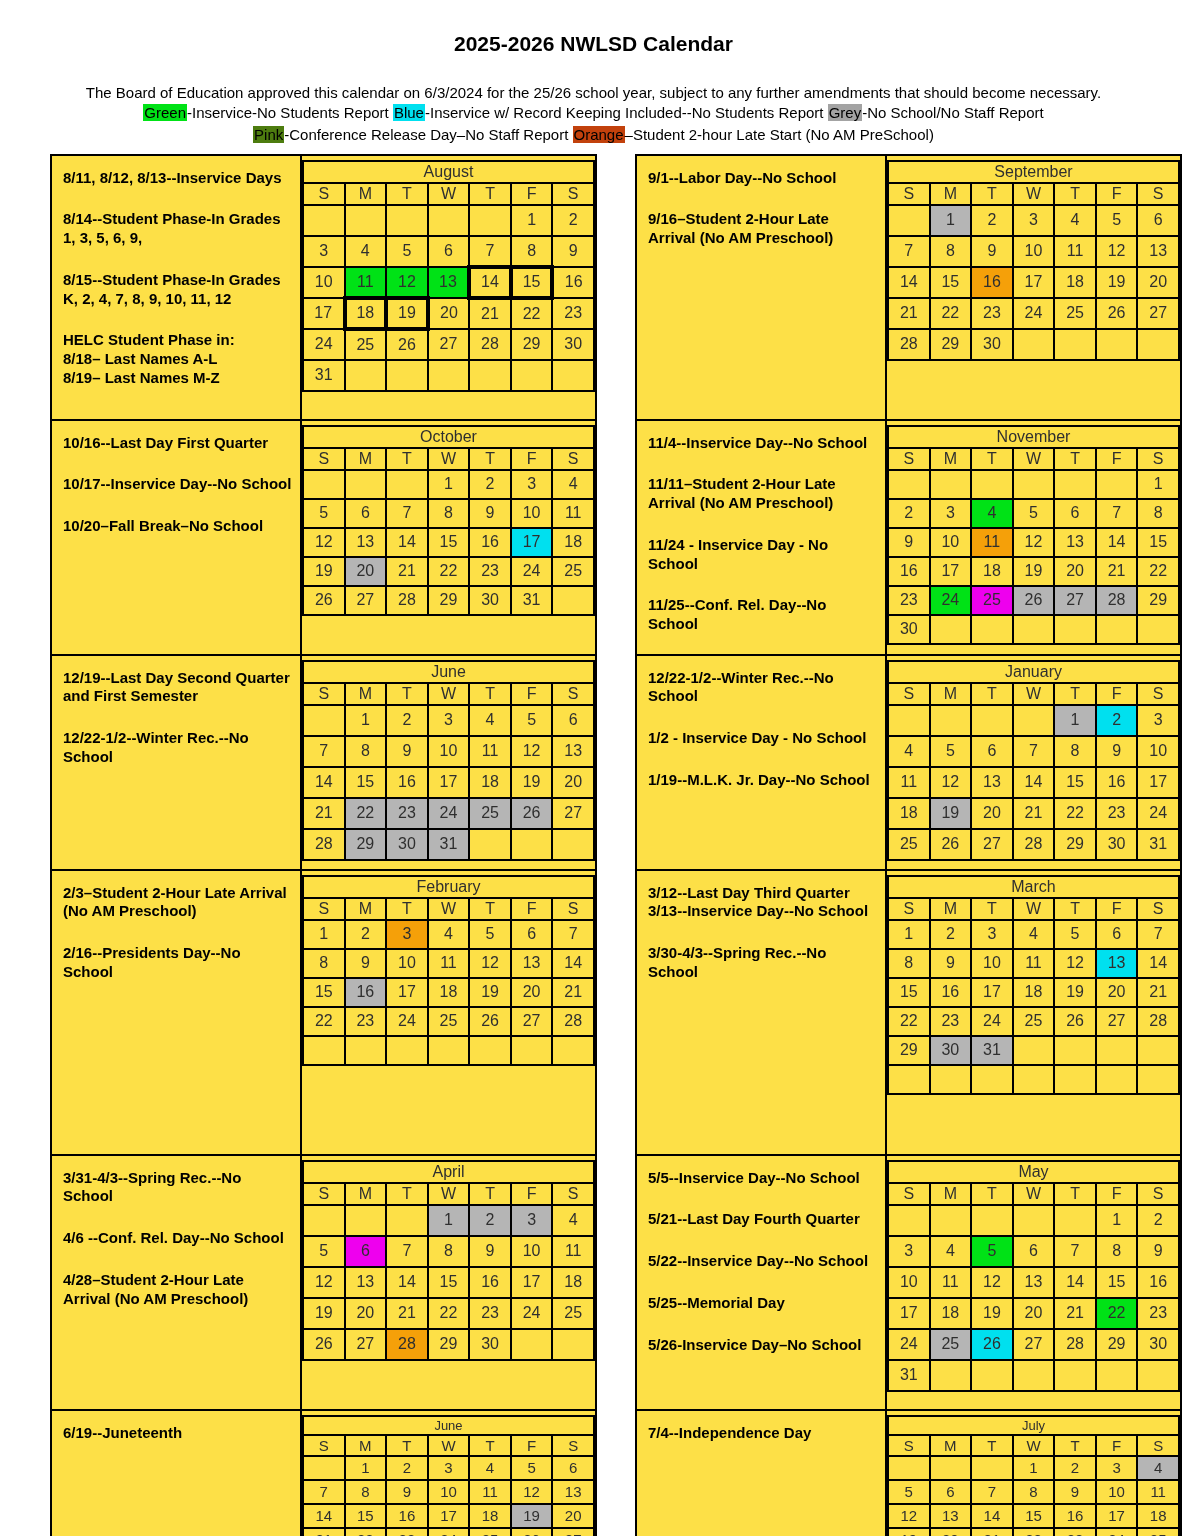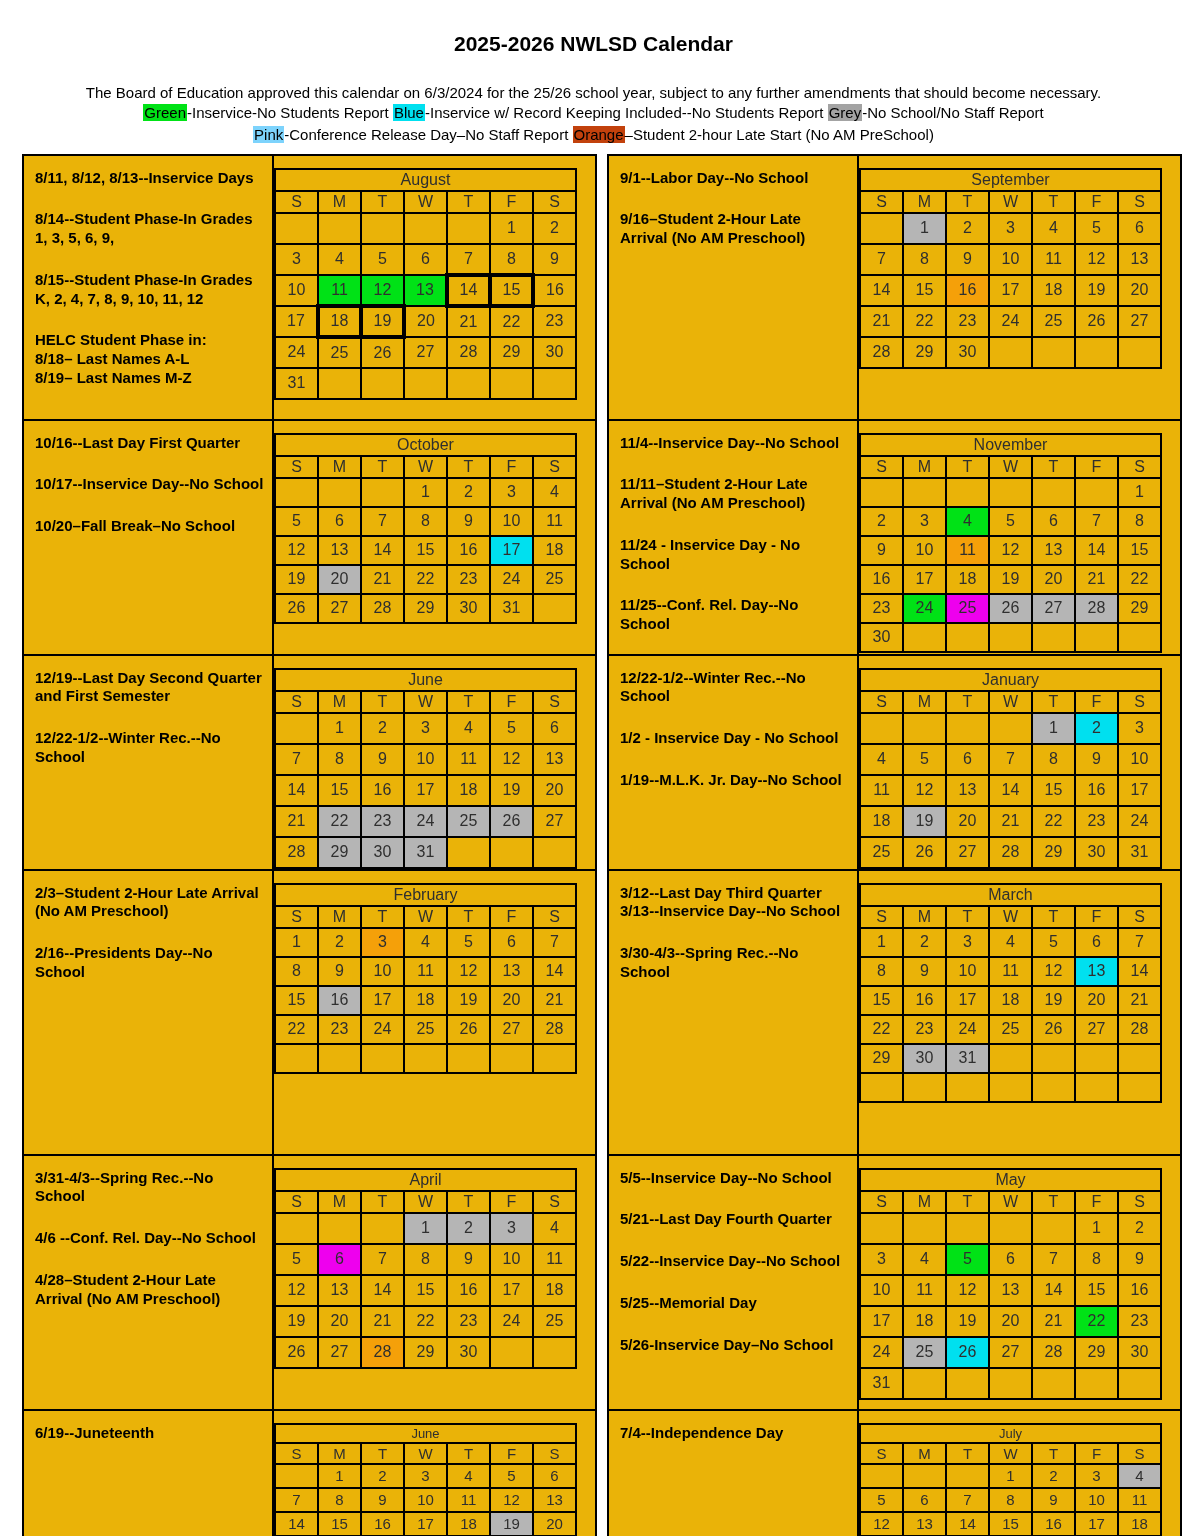--- a/index.html
+++ b/index.html
@@ -17,40 +17,40 @@
   }
   .legend{
     font-size:15px;text-align:center;margin:1px 0 4px 0;line-height:1.45;
   }
   .legend .hl{padding:0 1px;}
   .grid{margin:8px 0 0 22px;width:1160px;}
   .cal-row{display:flex;gap:10px;}
   .half{
     width:575px;box-sizing:border-box;
     border:2px solid #000;border-bottom:none;
-    display:flex;background:#eab308;
+    display:flex;background:#fde047;margin-left:28px;
   }
   .cal-row:nth-child(1) .half{height:265px;}
   .cal-row:nth-child(2) .half{height:235px;}
   .cal-row:nth-child(3) .half{height:215px;}
   .cal-row:nth-child(4) .half{height:285px;}
   .cal-row:nth-child(5) .half{height:255px;}
   .cal-row:nth-child(6) .half{height:187px;border-bottom:2px solid #000;}
   .notes{
     width:250px;box-sizing:border-box;flex:none;
     border-right:2px solid #000;
     padding:13px 6px 0 11px;
   }
   .notes p{
     margin:0 0 23px 0;font-weight:bold;font-size:15px;line-height:1.25;
     white-space:pre-line;
   }
   .calarea{
     flex:1;display:flex;align-items:flex-start;
-    padding-top:12px;
+    padding-top:4px;
   }
   table.cal{border-collapse:collapse;table-layout:fixed;}
   table.cal td{
     border:2px solid #000;text-align:center;vertical-align:middle;
     box-sizing:border-box;overflow:hidden;
   }
   td.month-title{height:22px;font-size:16px;color:#2f2f2f;}
   td.wd{height:20px;width:43px;font-size:16px;color:#2f2f2f;}
   td.day{height:31px;font-size:16px;color:#2f2f2f;}
   td.day.bold{border:4px solid #000;}
@@ -61,21 +61,21 @@
   .cal-row:nth-child(6) td.day{height:24px;font-size:15px;}
 </style>
 </head>
 <body>
 
 <div class="page">
   <h1 class="page-title">2025-2026 NWLSD Calendar</h1>
   <p class="approval">The Board of Education approved this calendar on 6/3/2024 for the 25/26 school year, subject to any further amendments that should become necessary.</p>
   <div class="legend" id="legend">
       <div><span class="hl" style="background: rgb(0, 226, 22);">Green</span><span>-Inservice-No Students Report </span><span class="hl" style="background: rgb(0, 224, 239);">Blue</span><span>-Inservice w/ Record Keeping Included--No Students Report </span><span class="hl" style="background: rgb(163, 163, 163);">Grey</span><span>-No School/No Staff Report</span></div>
-      <div><span class="hl" style="background: #7dd3fc;">Pink</span><span>-Conference Release Day–No Staff Report </span><span class="hl" style="background: #c2410c;">Orange</span><span>–Student 2-hour Late Start (No AM PreSchool)</span></div>
+      <div><span class="hl" style="background: #4d7c0f;">Pink</span><span>-Conference Release Day–No Staff Report </span><span class="hl" style="background: #c2410c;">Orange</span><span>–Student 2-hour Late Start (No AM PreSchool)</span></div>
     </div>
   <div class="grid" id="grid">
       <div class="cal-row">
         <div class="half">
           <div class="notes">
             <p>8/11, 8/12, 8/13--Inservice Days</p>
             <p>8/14--Student Phase-In Grades 1, 3, 5, 6, 9,</p>
             <p>8/15--Student Phase-In Grades K, 2, 4, 7, 8, 9, 10, 11, 12</p>
             <p>HELC Student Phase in:
 8/18– Last Names A-L

